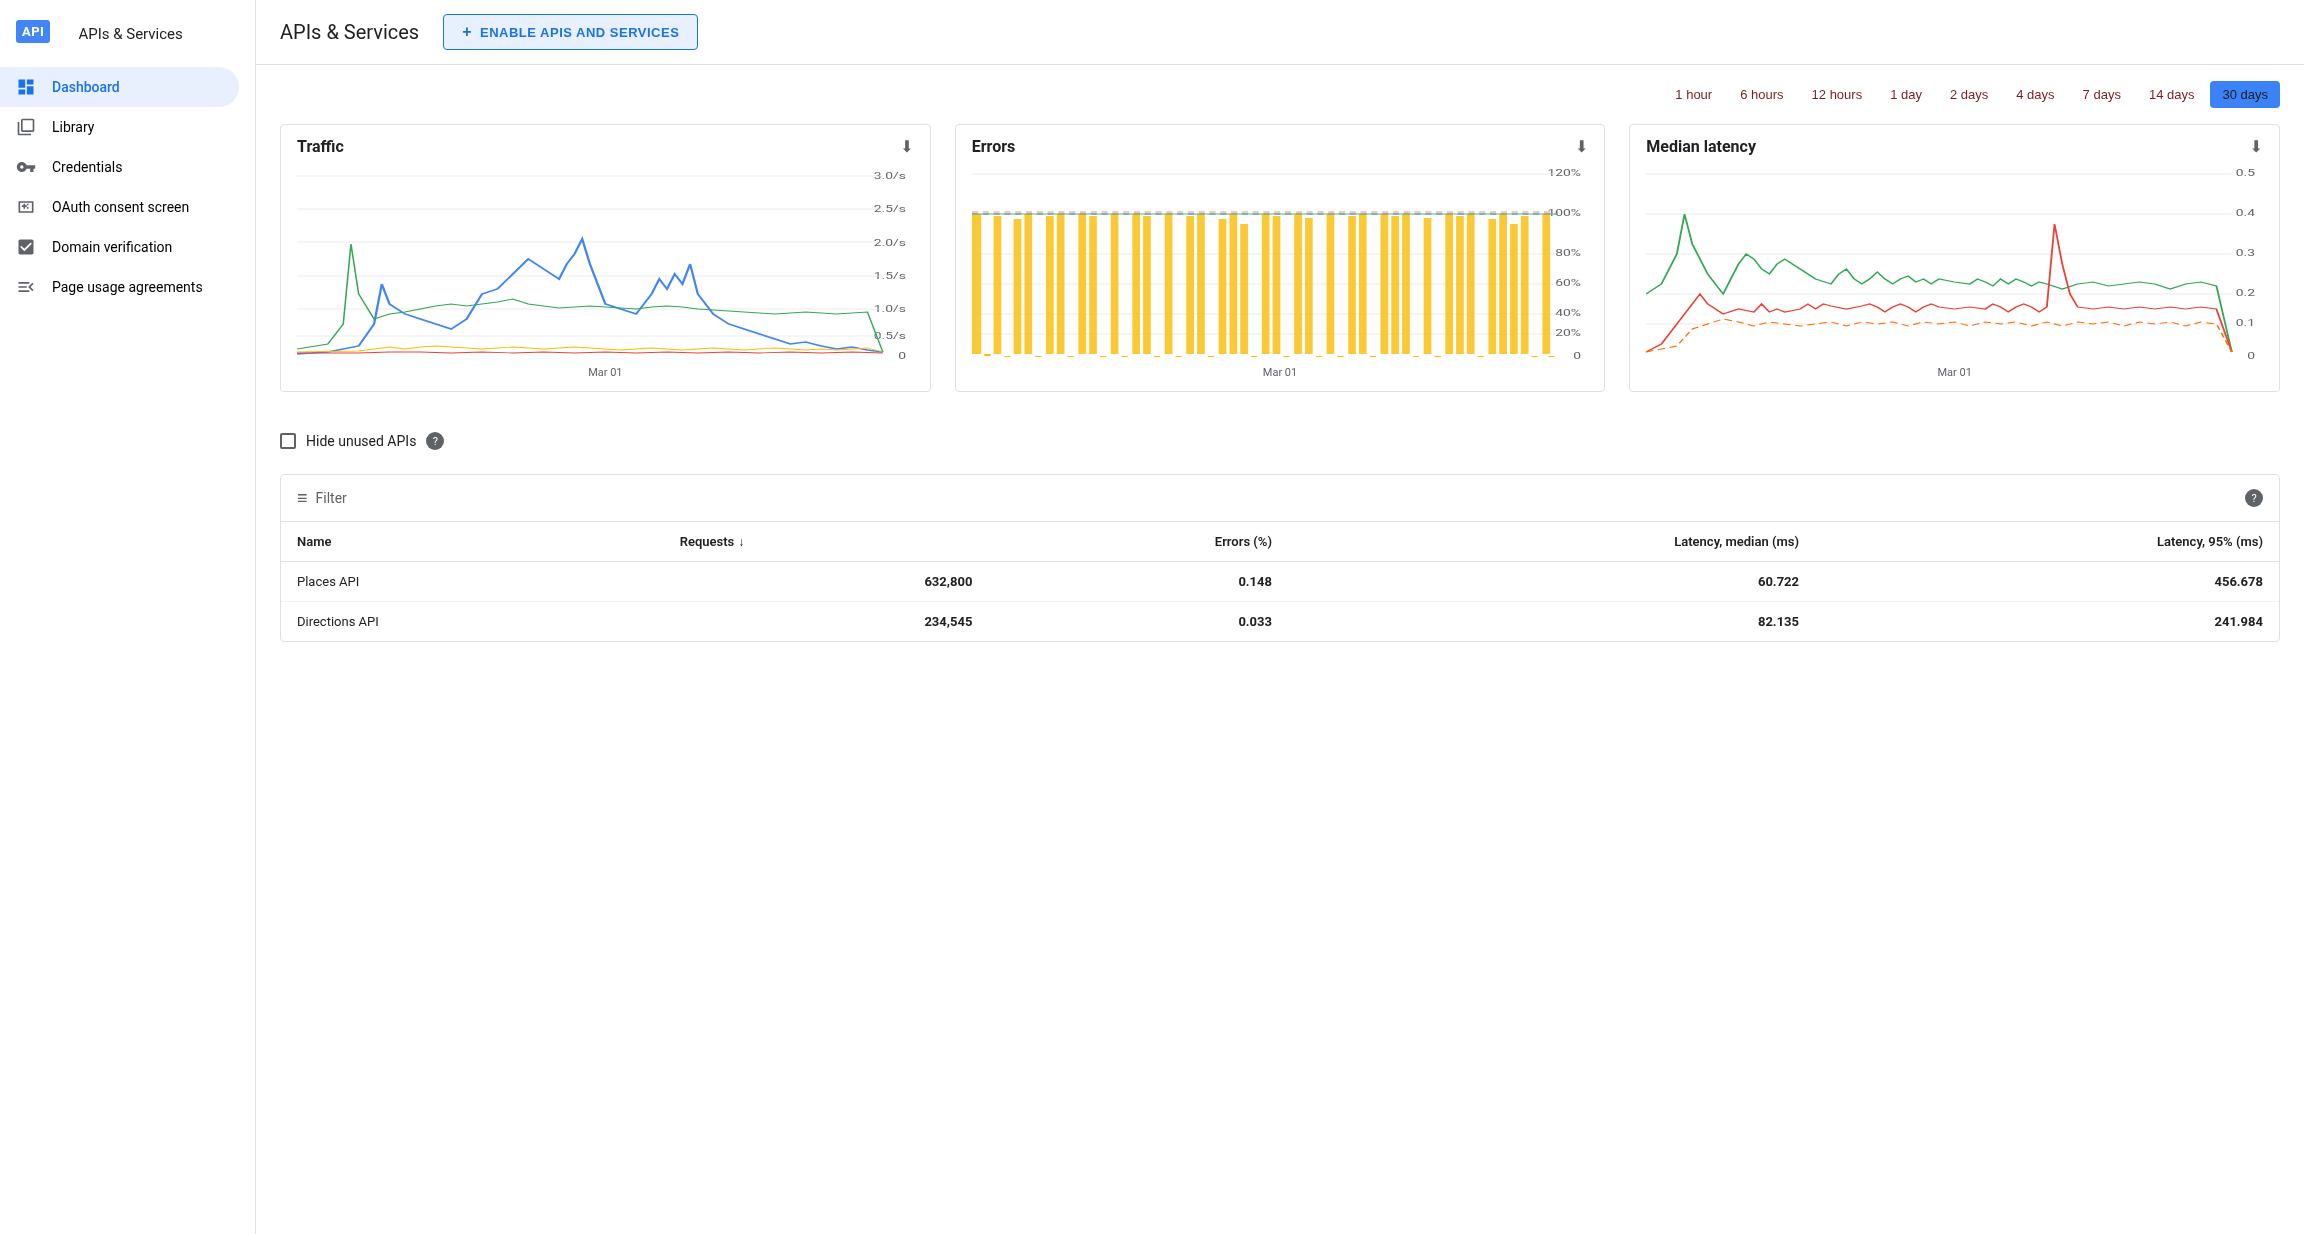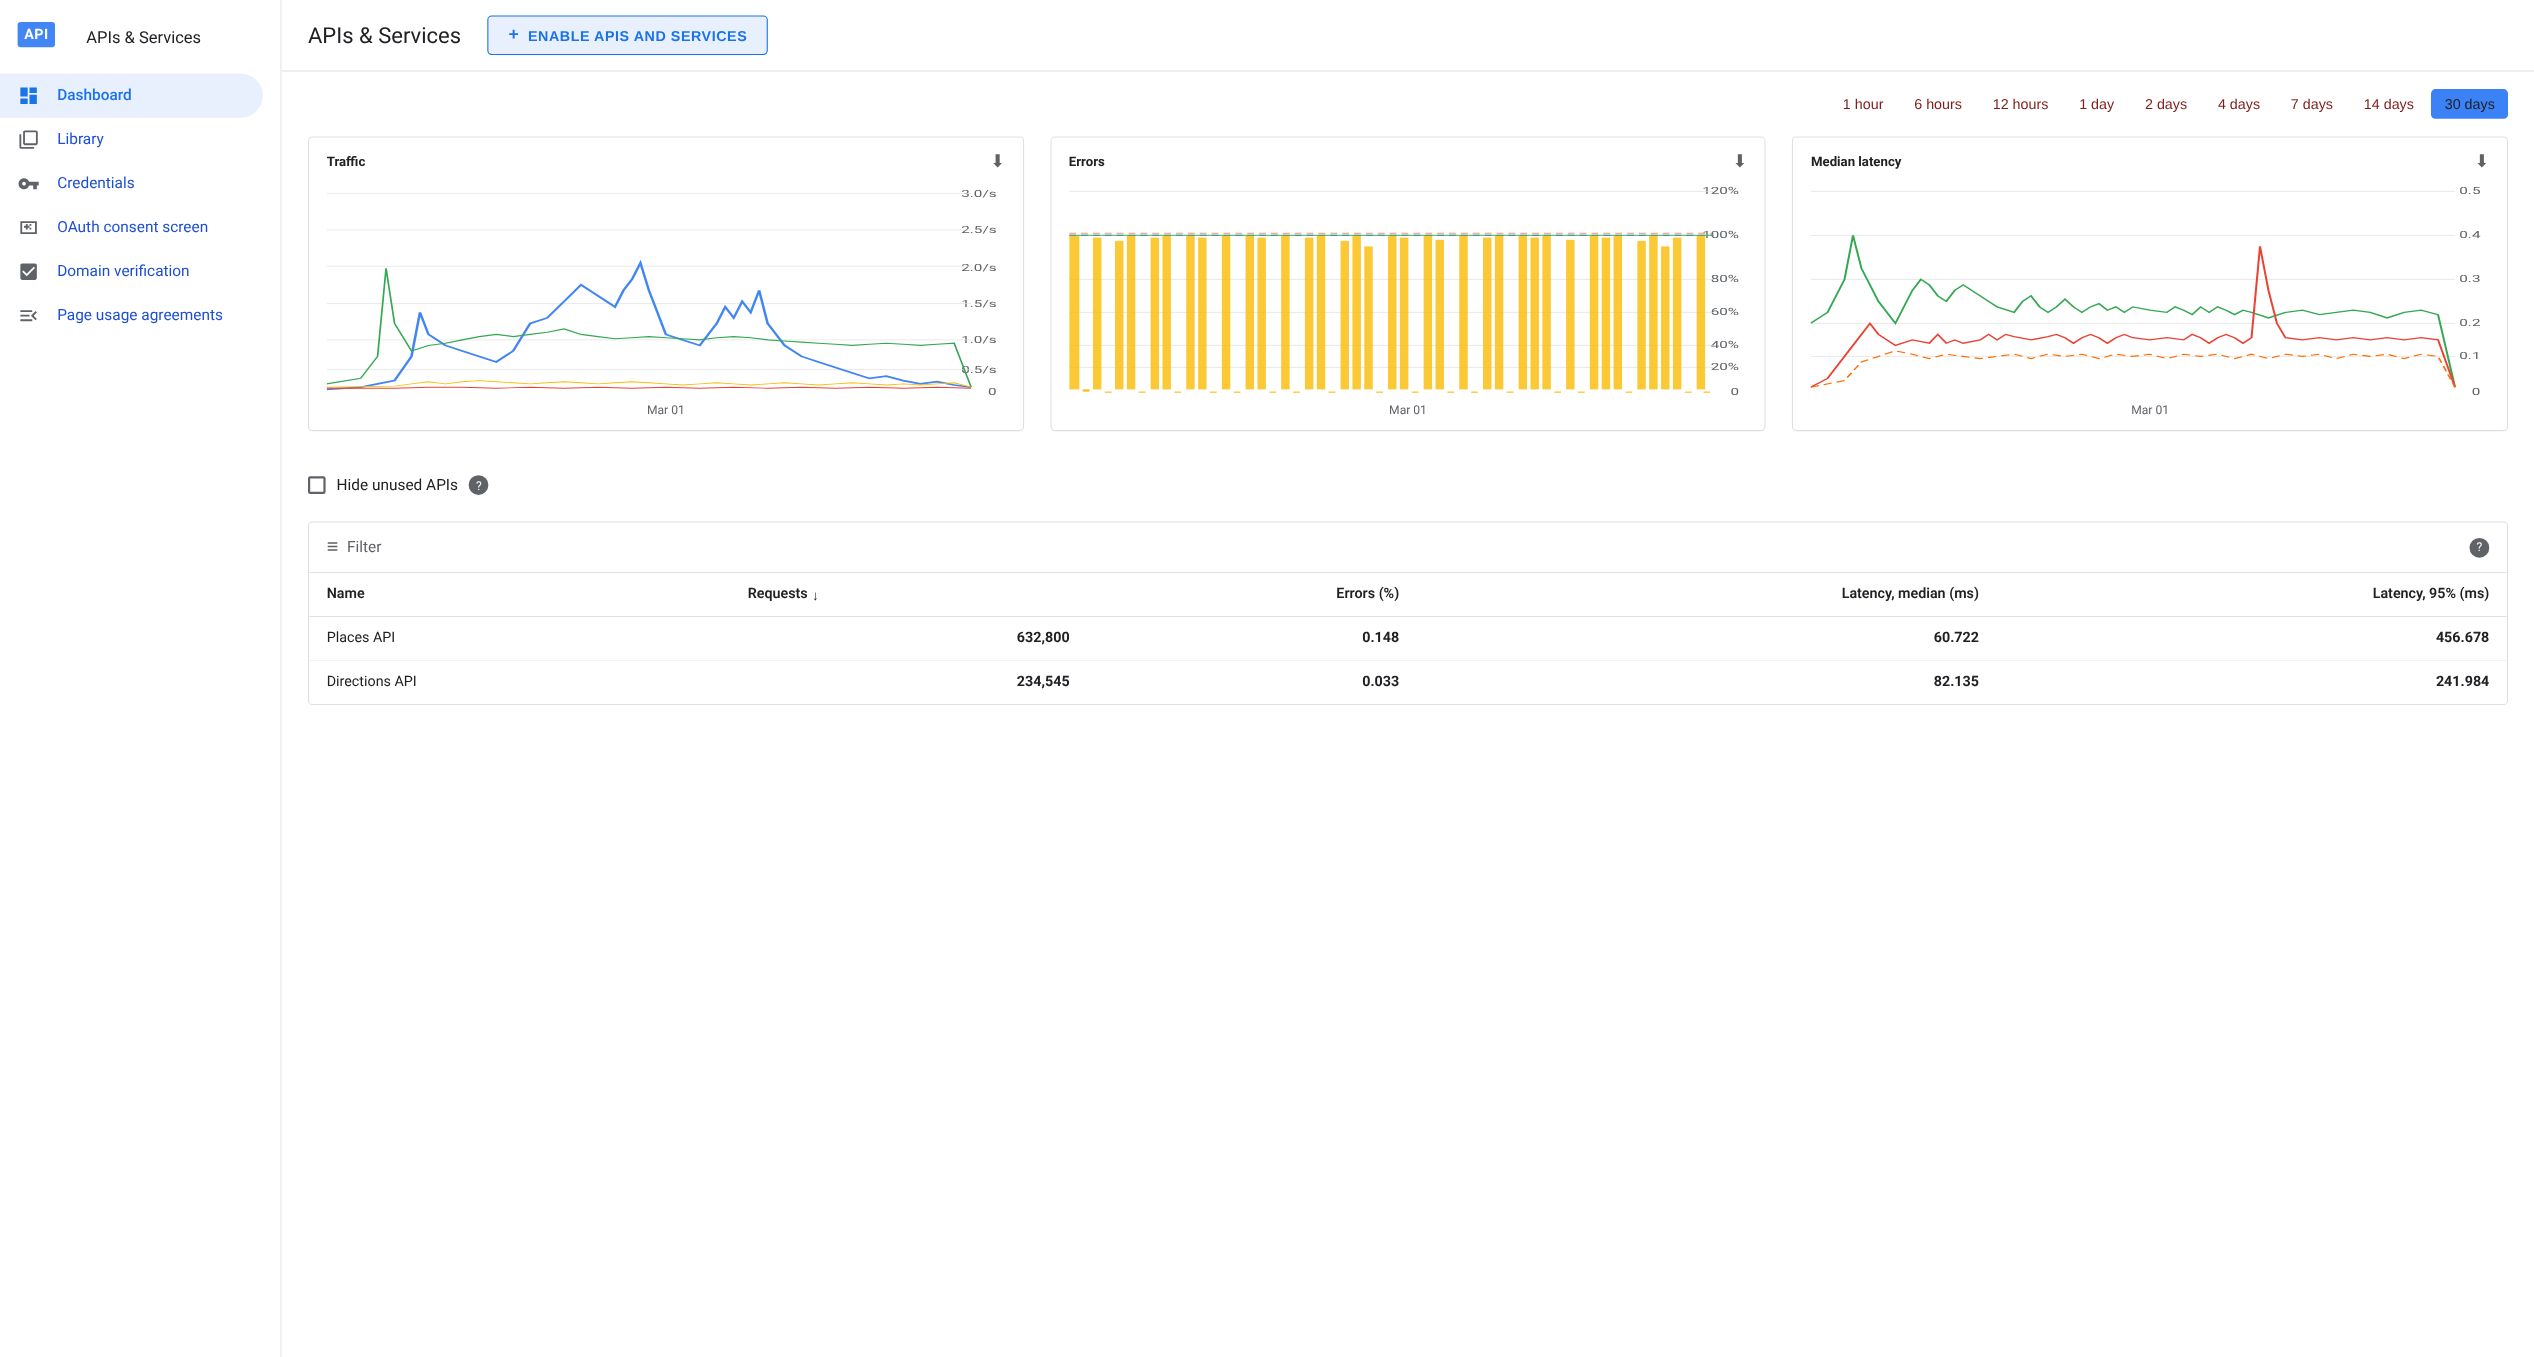--- a/index.html
+++ b/index.html
@@ -40,21 +40,21 @@
       padding: 8px 0;
     }
     .sidebar-item {
       display: flex;
       align-items: center;
       gap: 16px;
       padding: 10px 16px;
       cursor: pointer;
       border-radius: 0 24px 24px 0;
       margin-right: 16px;
-      color: #1d4ed8;
+      color: #000000;
       font-size: 14px;
     }
     .sidebar-item.active {
       background: #e8f0fe;
       color: #1a73e8;
       font-weight: 500;
     }
     .sidebar-item .icon { width: 20px; height: 20px; display: flex; align-items: center; justify-content: center; font-size: 16px; }
     .sidebar-item.active .icon { color: #1a73e8; }
 
@@ -131,21 +131,21 @@
       padding: 12px 16px;
       background: #fff;
     }
     .chart-header {
       display: flex;
       align-items: center;
       justify-content: space-between;
       margin-bottom: 8px;
     }
     .chart-title {
-      font-size: 12px;
+      font-size: 16px;
       font-weight: 700;
       color: #202124;
     }
     .download-icon {
       cursor: pointer;
       color: #5f6368;
       font-size: 16px;
     }
     .chart-area {
       position: relative;

